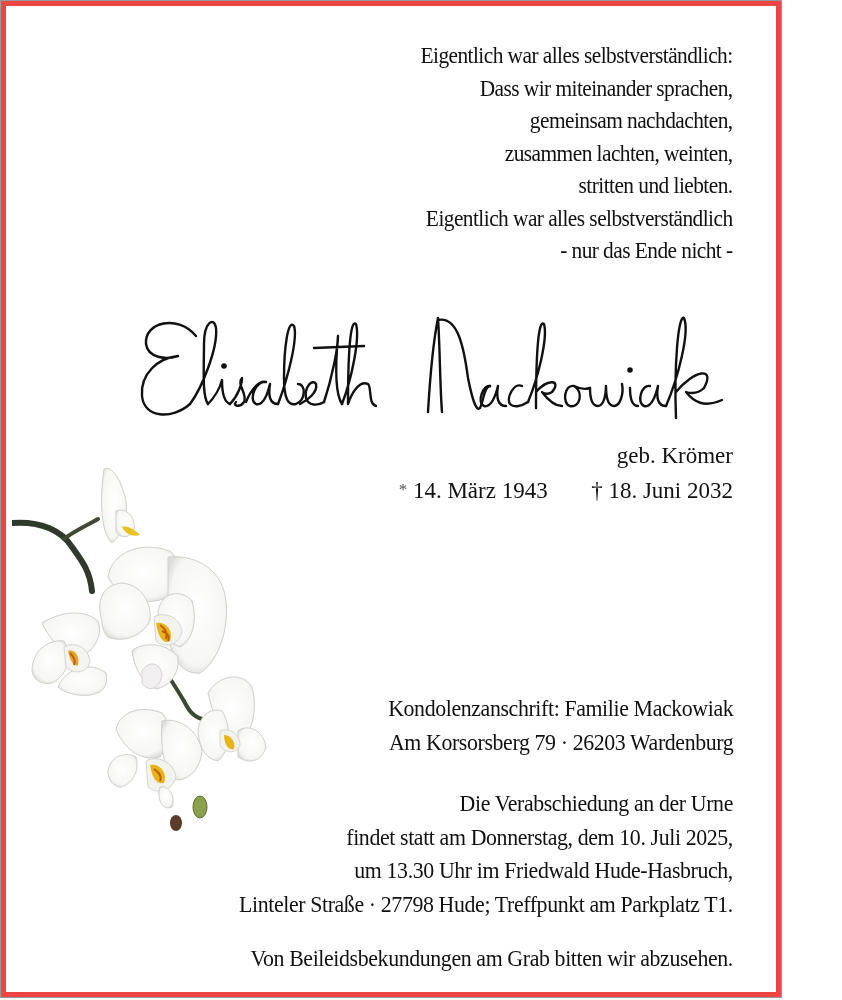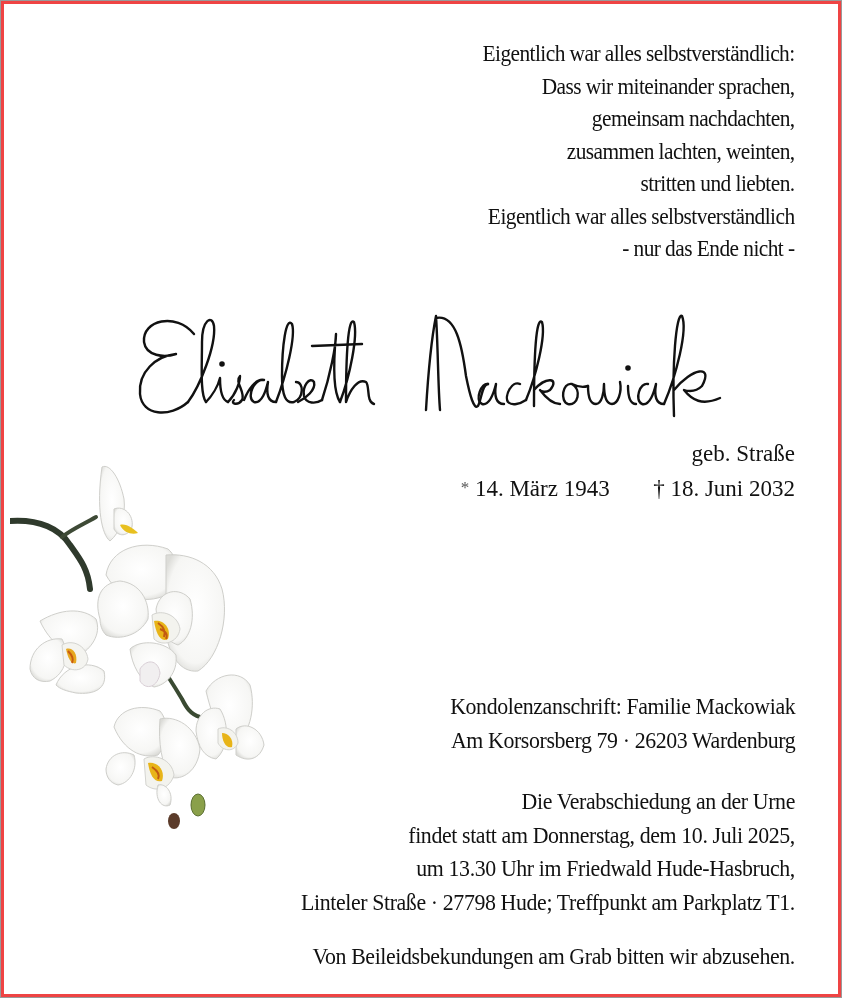--- a/index.html
+++ b/index.html
@@ -1,20 +1,20 @@
 <!DOCTYPE html>
 <html><head>
   <meta charset="utf-8">
   <style>
     html, body { margin: 0; padding: 0; background: #ffffff; }
     body { width: 842px; height: 1000px; position: relative; overflow: hidden; }
     .frame {
-      position: absolute; left: 1px; top: 1px; width: 840px; height: 996px;
+      position: absolute; left: 1px; top: 1px; width: 780px; height: 996px;
       box-sizing: border-box;
-      border: 3px solid #ef4444;
+      border: 5px solid #ef4444;
       outline: 1px solid #9a9a9a;
       background: #ffffff;
     }
     .serif { font-family: "Liberation Serif", "DejaVu Serif", serif; color: #111; }
     .right-block { position: absolute; right: 43px; text-align: right; }
     .poem { top: 34px; font-size: 23px; line-height: 32.5px; letter-spacing: -0.6px; transform: scaleX(0.93); transform-origin: right top; }
     .poem div { white-space: nowrap; }
     .name {
       position: absolute; left: 132px; top: 302px; width: 672px; height: 120px;
     }
@@ -86,21 +86,21 @@
       <path d="M492 80 C492 90 494 98 500 98"></path>
         <circle cx="492" cy="62" r="1.6" fill="#111"></circle>
 
       <path d="M512 78 C504 76 498 94 506 98 C514 100 518 86 520 78 C518 90 520 98 528 98"></path>
 
       <path d="M528 98 C540 70 552 24 546 10 C540 6 536 60 538 110 M538 84 C556 62 578 58 566 80 C558 88 548 84 548 84 C556 94 566 100 584 92"></path>
     </svg>
     <span class="name-text">Elisabeth Mackowiak</span>
   </div>
 
-  <div class="right-block serif nee">geb. Straße</div>
+  <div class="right-block serif nee">geb. Krömer</div>
 
   <div class="right-block serif dates">
     <span style="font-size:17px;color:#555;vertical-align:3px;">*</span>
     <span>14. März 1943</span>
     <span class="gap"></span>
     <span>†</span>
     <span>18. Juni 2032</span>
   </div>
 
 

